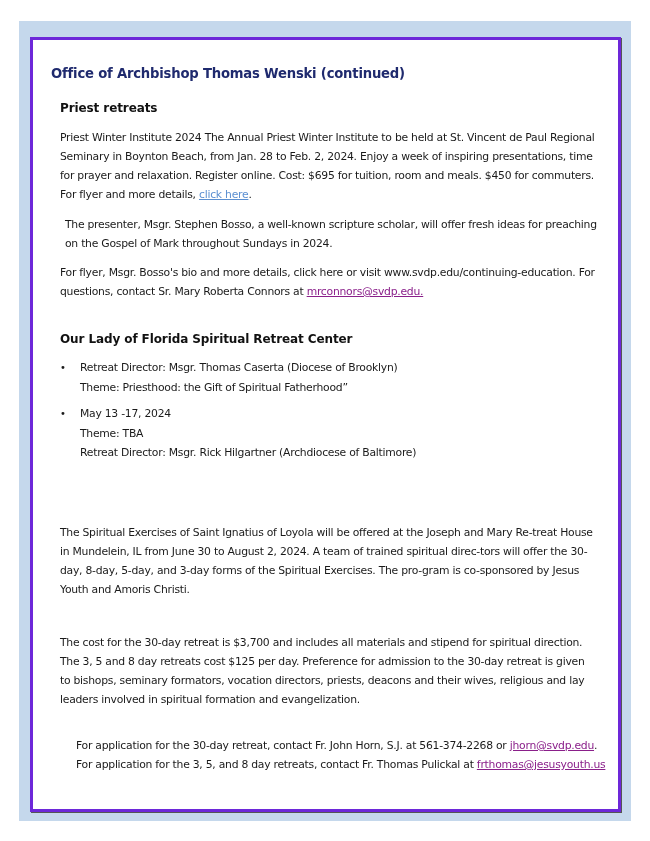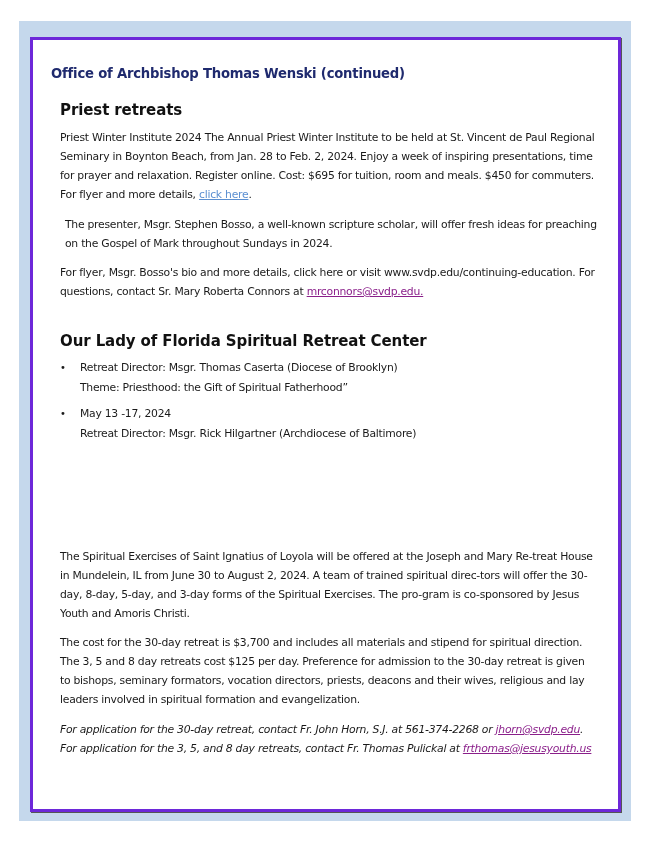--- a/index.html
+++ b/index.html
@@ -4,21 +4,21 @@
   <style>
     html, body { margin: 0; padding: 0; background: #ffffff; }
     body { width: 650px; height: 841px; position: relative; overflow: hidden;
            font-family: "DejaVu Sans", sans-serif; color: #1a1a1a; }
     .frame { position: absolute; left: 19px; top: 21px; width: 612px; height: 800px;
              background: #c5d8ec; }
     .page { position: absolute; left: 30px; top: 37px; width: 585px; height: 769px;
             background: #ffffff; border: 3px solid #6d28d9; box-shadow: 1px 1px 0 #555; }
     .title { position: absolute; left: 18px; top: 26px; font-size: 13.2px; font-weight: bold;
              color: #1f2a6e; letter-spacing: -0.2px; font-family: "DejaVu Sans", sans-serif; }
-    .sec { position: absolute; left: 27px; font-size: 15px; font-weight: bold; color: #111;
+    .sec { position: absolute; left: 27px; font-size: 12px; font-weight: bold; color: #111;
            letter-spacing: -0.1px; }
     .para { position: absolute; left: 27px; width: 535px; font-size: 10.8px; line-height: 19px;
             color: #1a1a1a; letter-spacing: -0.25px; }
     .para b { font-weight: normal; }
     a.link-blue { color: #5b8fd1; text-decoration: underline; }
     a.link-purple { color: #8a1f8a; text-decoration: underline; }
     ul.retreats { position: absolute; left: 27px; margin: 0; padding: 0; list-style: none;
                   width: 535px; font-size: 10.8px; line-height: 19.5px; letter-spacing: -0.25px; }
     ul.retreats li { position: relative; padding-left: 20px; margin-bottom: 7px; }
     ul.retreats li .bullet { position: absolute; left: 0; top: 0; font-size: 10px; }
@@ -44,24 +44,25 @@
 
   <ul class="retreats" style="top:318px;">
     <li>
       <span class="bullet">•</span>
       <div>Retreat Director: Msgr. Thomas Caserta (Diocese of Brooklyn)</div>
       <div>Theme: Priesthood: the Gift of Spiritual Fatherhood”</div>
     </li>
     <li>
       <span class="bullet">•</span>
       <div>May 13 -17, 2024</div>
+      <div>Theme: TBA</div>
       <div>Retreat Director: Msgr. Rick Hilgartner (Archdiocese of Baltimore)</div>
     </li>
   </ul>
 
 
-  <p class="para" style="top:507px; margin:0;">The Spiritual Exercises of Saint Ignatius of Loyola will be offered at the Joseph and Mary Re-treat House in Mundelein, IL from June 30 to August 2, 2024. A team of trained spiritual direc-tors will offer the 30-day, 8-day, 5-day, and 3-day forms of the Spiritual Exercises. The pro-gram is co-sponsored by Jesus Youth and Amoris Christi.</p>
+  <p class="para" style="top:483px; margin:0;">The Spiritual Exercises of Saint Ignatius of Loyola will be offered at the Joseph and Mary Re-treat House in Mundelein, IL from June 30 to August 2, 2024. A team of trained spiritual direc-tors will offer the 30-day, 8-day, 5-day, and 3-day forms of the Spiritual Exercises. The pro-gram is co-sponsored by Jesus Youth and Amoris Christi.</p>
 
   <p class="para" style="top:593px; margin:0;">The cost for the 30-day retreat is $3,700 and includes all materials and stipend for spiritual direction. The 3, 5 and 8 day retreats cost $125 per day. Preference for admission to the 30-day retreat is given to bishops, seminary formators, vocation directors, priests, deacons and their wives, religious and lay leaders involved in spiritual formation and evangelization.</p>
 
-  <p class="para" style="top:680px; margin:0;font-style:italic;"><span>For application for the 30-day retreat, contact Fr. John Horn, S.J. at 561-374-2268 or </span><a class="link-purple" href="#">jhorn@svdp.edu</a><span>. For application for the 3, 5, and 8 day retreats, contact Fr. Thomas Pulickal at </span><a class="link-purple" href="#">frthomas@jesusyouth.us</a></p>
+  <p class="para" style="top:680px; margin:16px;"><span>For application for the 30-day retreat, contact Fr. John Horn, S.J. at 561-374-2268 or </span><a class="link-purple" href="#">jhorn@svdp.edu</a><span>. For application for the 3, 5, and 8 day retreats, contact Fr. Thomas Pulickal at </span><a class="link-purple" href="#">frthomas@jesusyouth.us</a></p>
 
 </div>
 
 </body></html>

